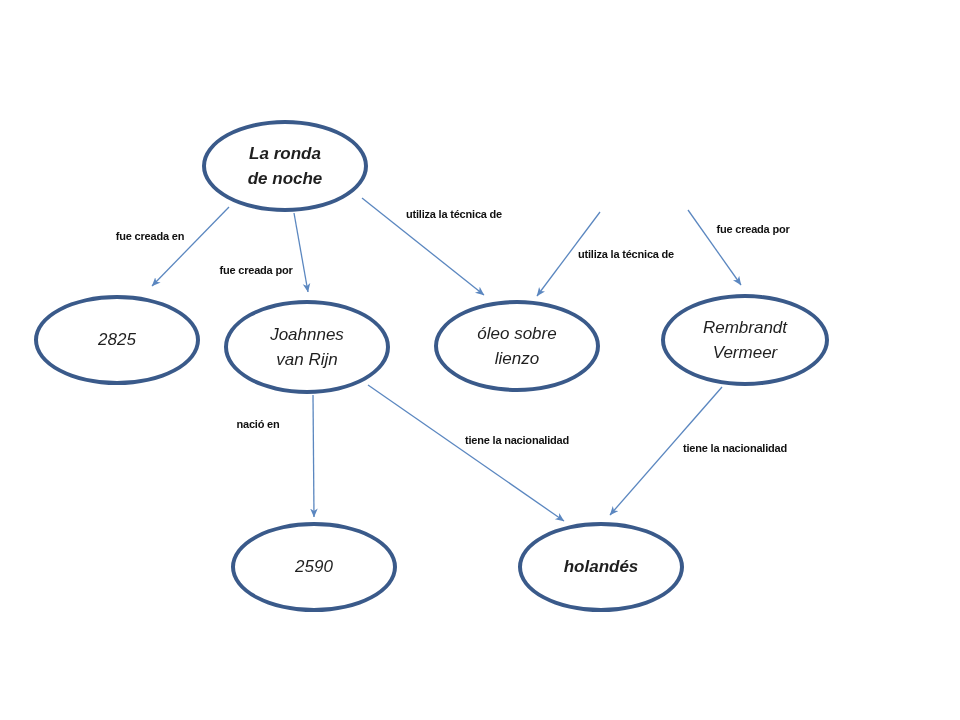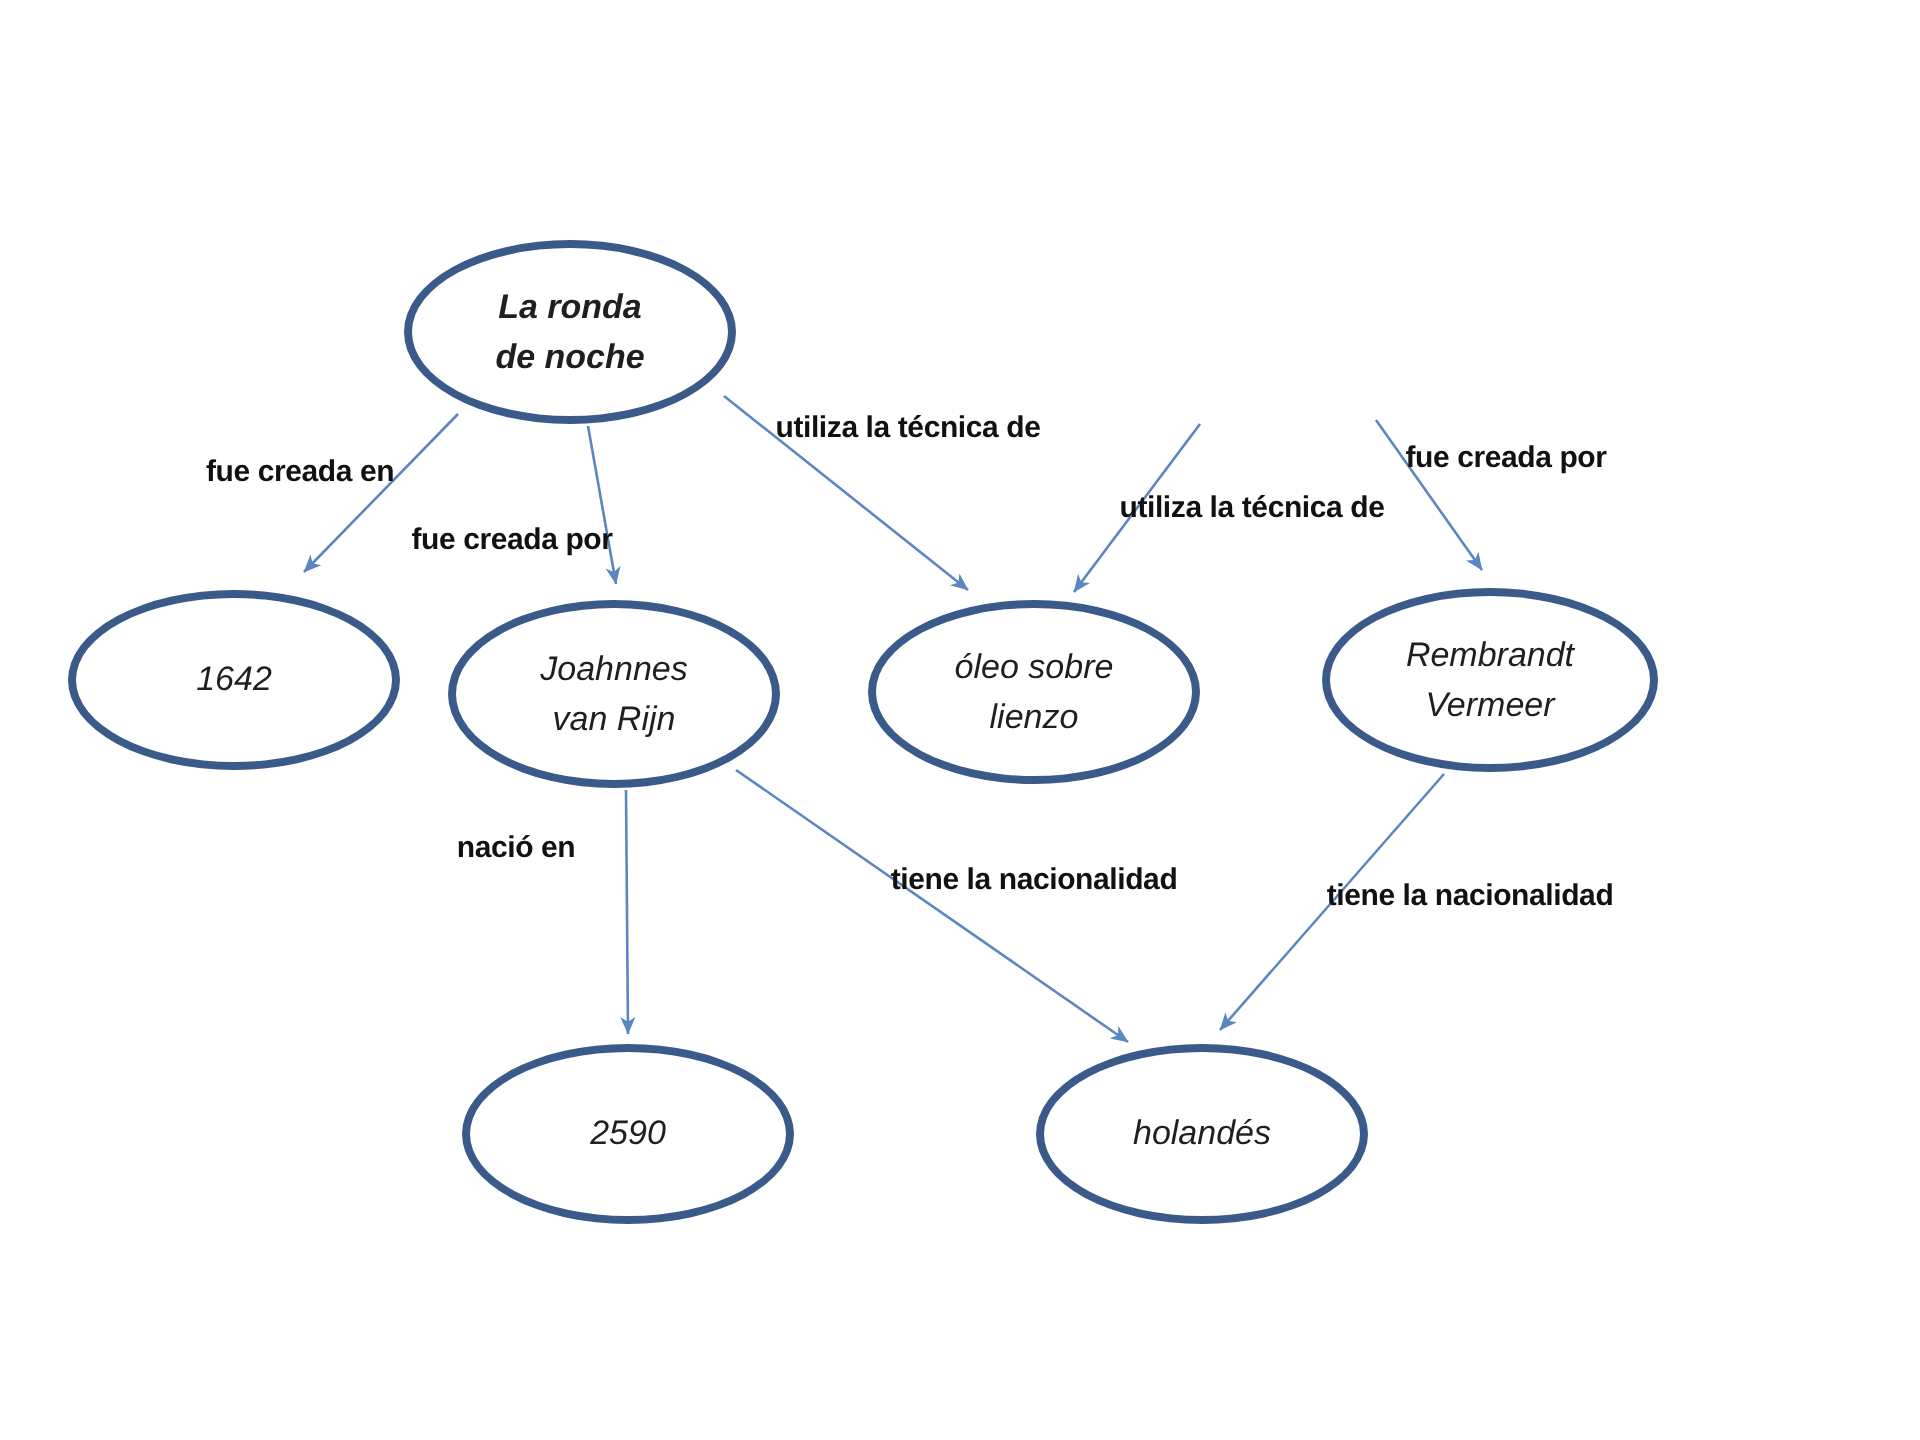--- a/index.html
+++ b/index.html
@@ -41,21 +41,21 @@
     font-style: italic;
     font-size: 17px;
     line-height: 1.5;
     color: var(--text-color, #1f1f1f);
     text-align: center;
     white-space: pre-line;
   }
   .edge-label {
     position: absolute;
     transform: translate(-50%, -50%);
-    font-size: 15px;
+    font-size: 11px;
     font-weight: 600;
     letter-spacing: -0.2px;
     color: var(--label-color, #111111);
     white-space: nowrap;
   }
 </style>
 </head>
 <body>
 
 <div id="canvas">
@@ -81,33 +81,33 @@
     <div class="edge-label" style="left: 626px; top: 254px;">utiliza la técnica de</div>
     <div class="edge-label" style="left: 753px; top: 229px;">fue creada por</div>
     <div class="edge-label" style="left: 258px; top: 424px;">nació en</div>
     <div class="edge-label" style="left: 517px; top: 440px;">tiene la nacionalidad</div>
     <div class="edge-label" style="left: 735px; top: 448px;">tiene la nacionalidad</div>
     <div class="node" style="left: 202px; top: 120px; width: 166px; height: 92px; font-weight: bold;">
       <div class="node-label">La ronda
 de noche</div>
     </div>
     <div class="node" style="left: 34px; top: 295px; width: 166px; height: 90px;">
-      <div class="node-label">1642</div>
+      <div class="node-label">2825</div>
     </div>
     <div class="node" style="left: 224px; top: 300px; width: 166px; height: 94px;">
       <div class="node-label">Joahnnes
 van Rijn</div>
     </div>
     <div class="node" style="left: 434px; top: 300px; width: 166px; height: 92px; align-items: center;">
       <div class="node-label">óleo sobre
 lienzo</div>
     </div>
     <div class="node" style="left: 661px; top: 294px; width: 168px; height: 92px;">
       <div class="node-label">Rembrandt
 Vermeer</div>
     </div>
     <div class="node" style="left: 231px; top: 522px; width: 166px; height: 90px;">
       <div class="node-label">2590</div>
     </div>
-    <div class="node" style="left: 518px; top: 522px; width: 166px; height: 90px;">
+    <div class="node" style="left: 518px; top: 522px; width: 166px; height: 90px; font-weight: bold;">
       <div class="node-label">holandés</div>
     </div>
   </div>
 
 </body></html>

